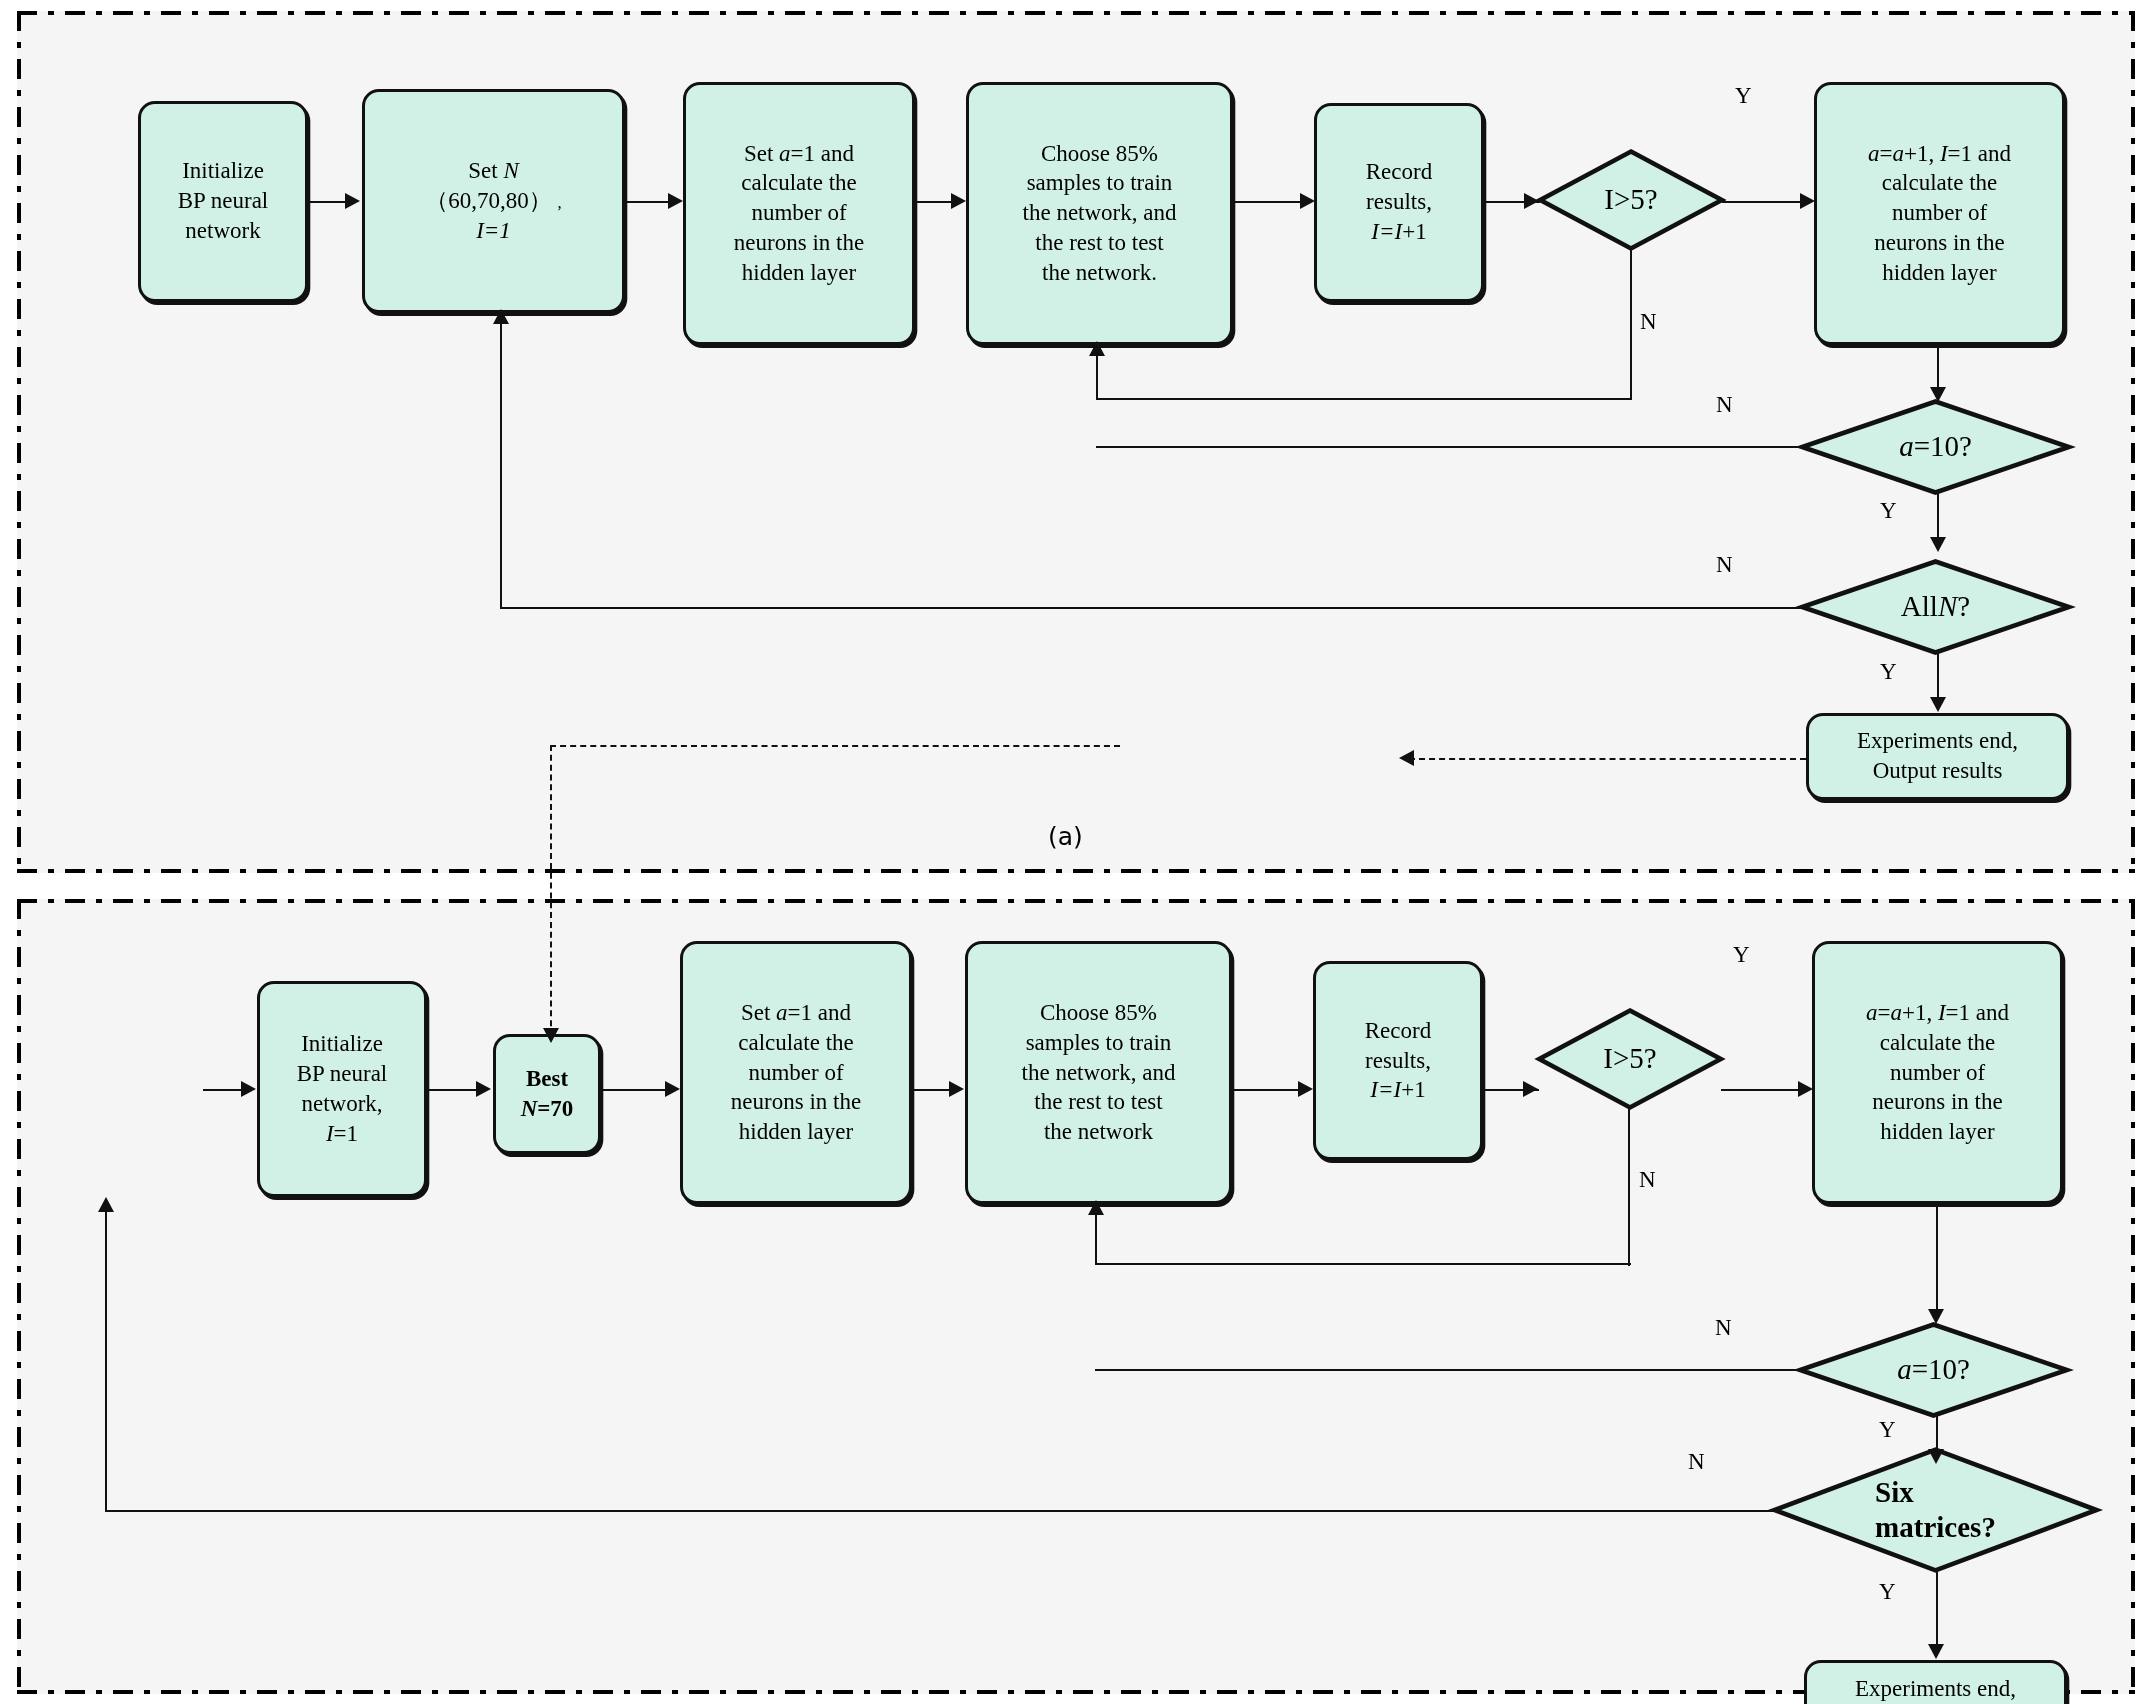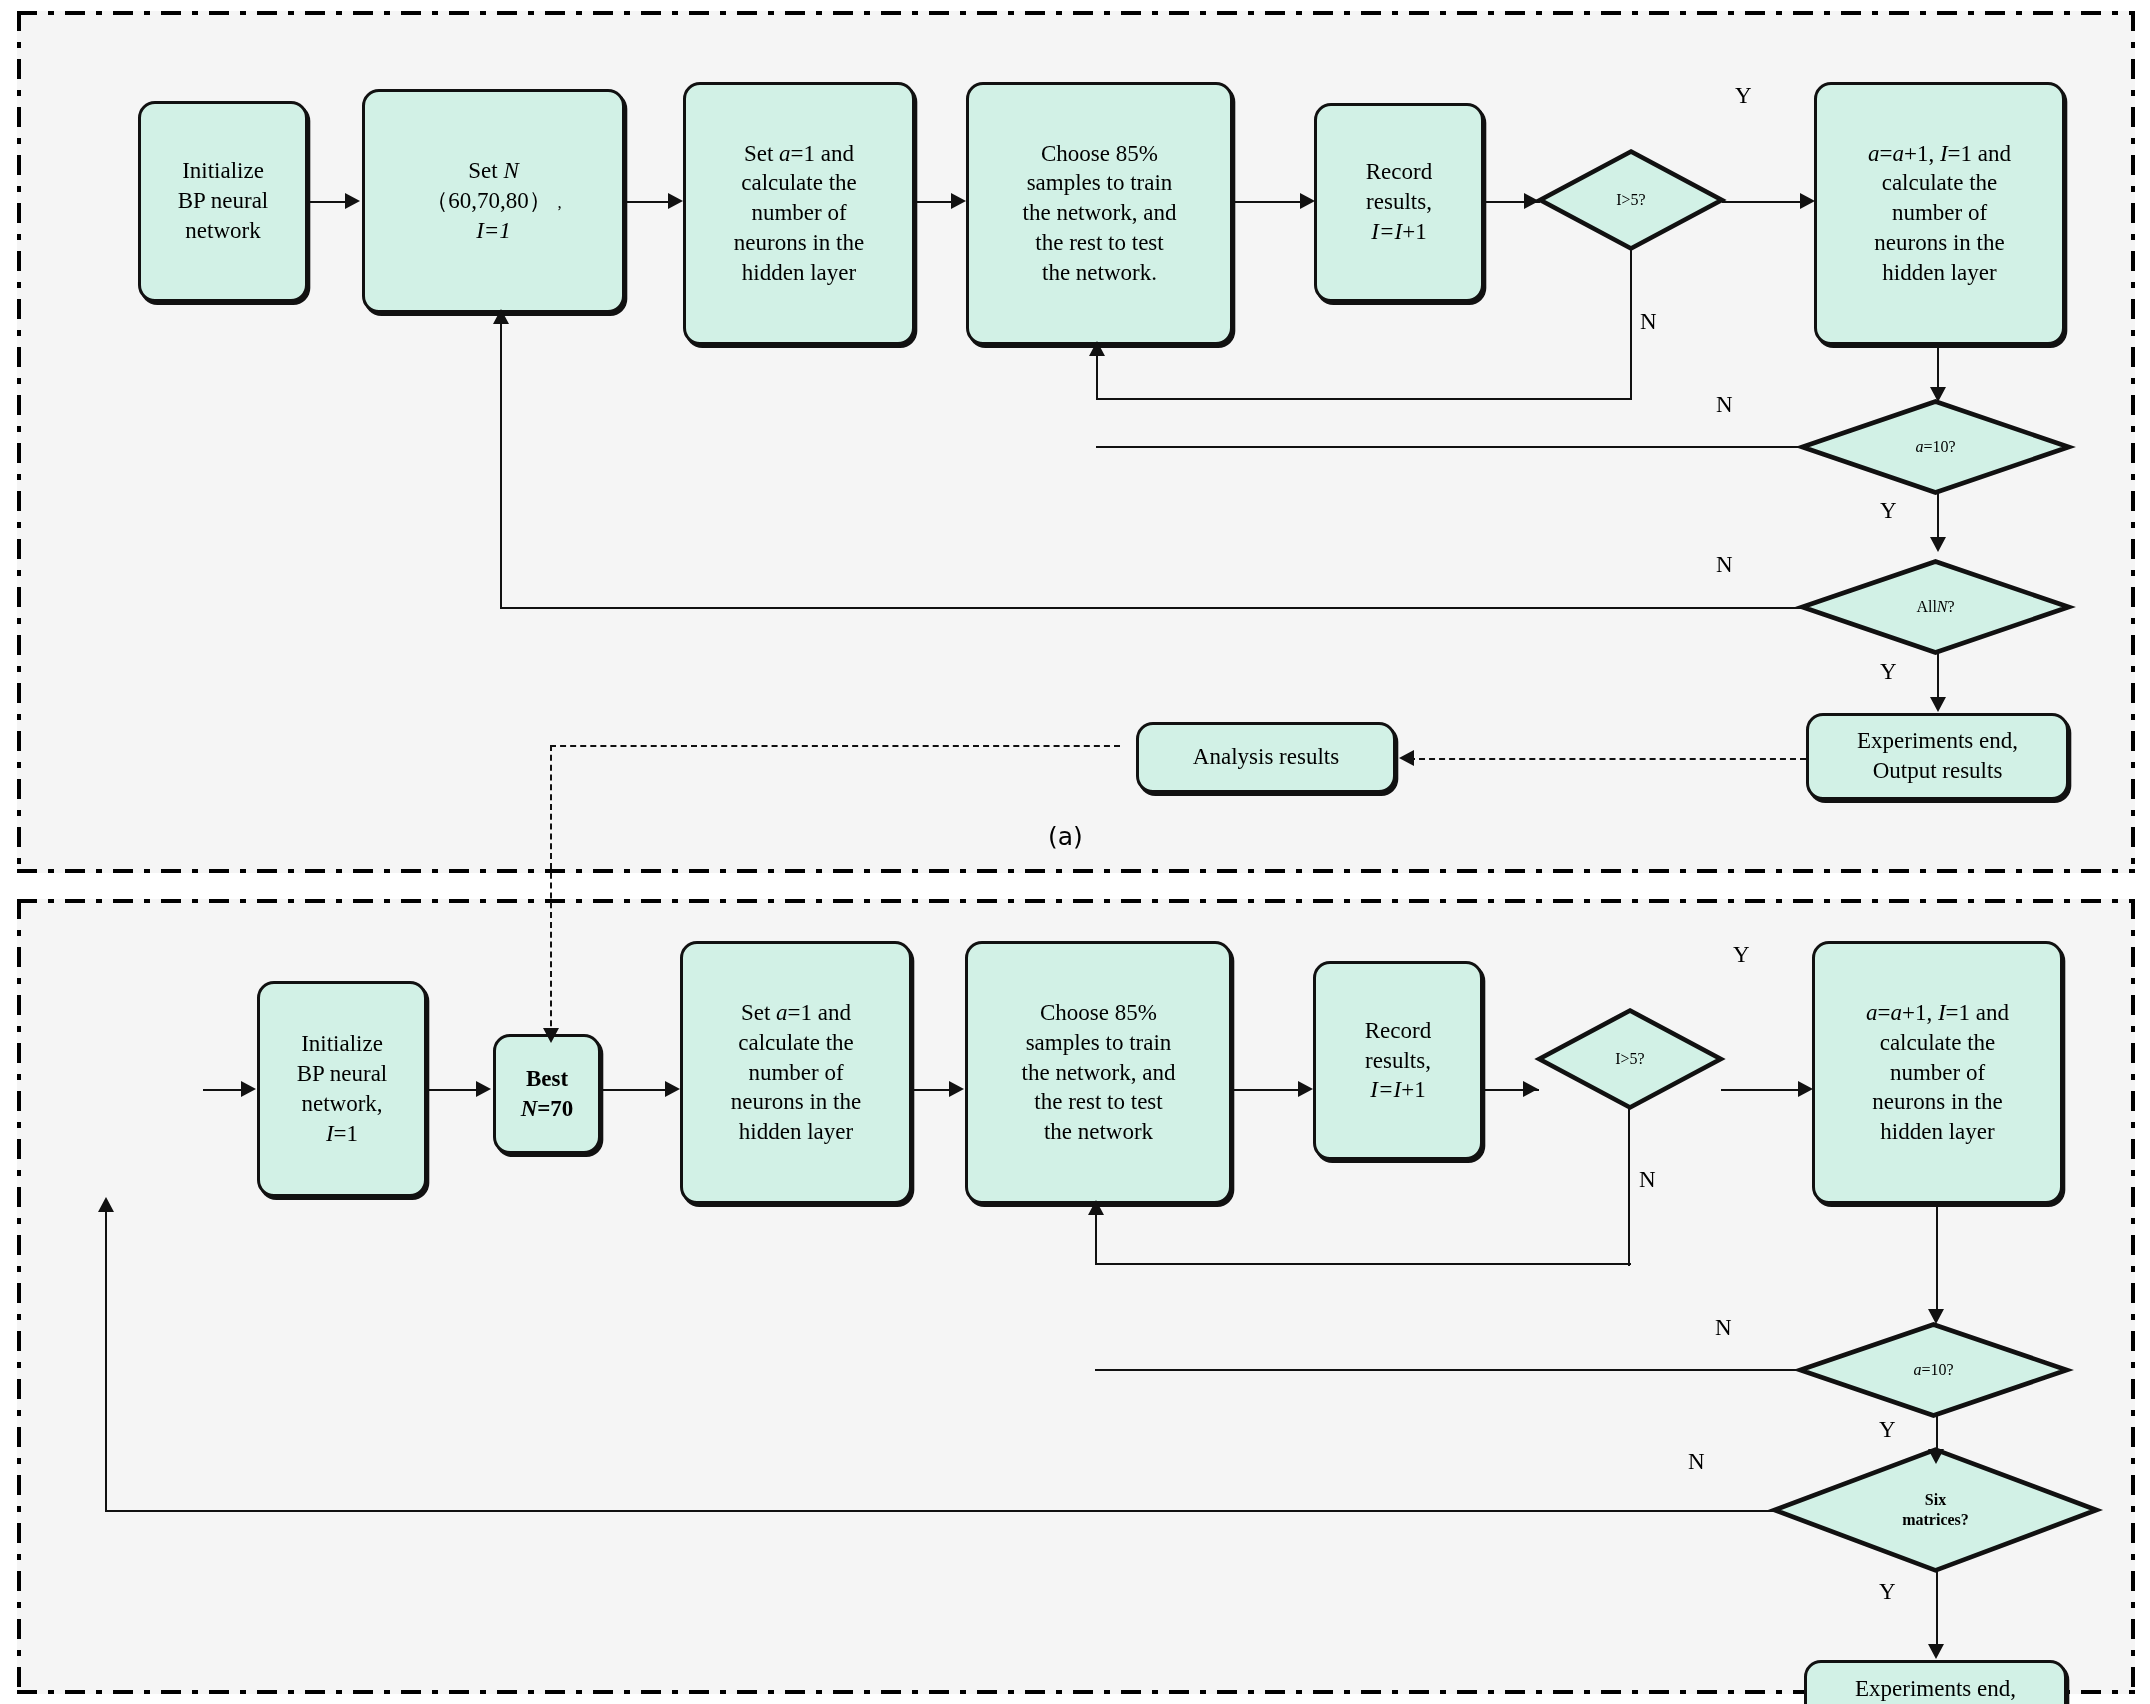--- a/index.html
+++ b/index.html
@@ -21,22 +21,22 @@
 
   .node{position:absolute;background:#d2f1e6;border:3.1px solid #111;border-radius:17px;
      box-sizing:border-box;display:flex;align-items:center;justify-content:center;
      text-align:center;line-height:1.30;font-size:23px;color:#000;
      box-shadow:2.3px 3.1px 0 #111;}
   .node .txt{padding:0 7.7px;}
 
   .diamond{position:absolute;}
   .diamond svg{position:absolute;left:0;top:0;overflow:visible;}
   .diamond .dlabel{position:absolute;left:0;top:0;width:100%;height:100%;
-     display:flex;align-items:center;justify-content:center;text-align:center;
-     font-size:16px;line-height:1.22;color:#000;}
+     display:flex;align-items:center;justify-content:center;text-align:left;
+     font-size:29px;line-height:1.22;color:#000;}
 
   .ln{position:absolute;background:#111;}
   .ln.h{height:2.3px;}
   .ln.v{width:2.3px;}
 
   .dln{position:absolute;}
   .dln.h{height:0;border-top:2.3px dashed #111;}
   .dln.v{width:0;border-left:2.3px dashed #111;}
 
   .ah{position:absolute;width:0;height:0;}
@@ -91,23 +91,20 @@
         Record<br>results,<br><em class="v">I=I</em>+1
       </div>
     </div>
 
     <div class="node" style="left:1797px;top:71px;width:251px;height:263px;">
       <div class="txt">
         <em class="v">a</em>=<em class="v">a</em>+1, <em class="v">I</em>=1 and<br>calculate the<br>number of<br>neurons in the<br>hidden layer
       </div>
     </div>
 
-    <div class="node" style="left:1119px;top:711px;width:260px;height:71px;">
-      <div class="txt">Analysis results</div>
-    </div>
 
     <div class="node" style="left:1789px;top:702px;width:263px;height:87px;">
       <div class="txt">
         Experiments end,<br>Output results
       </div>
     </div>
 
     <div class="diamond" style="left:1521px;top:139px;width:186px;height:100px;">
       <svg width="186" height="100" viewBox="0 0 240 130">
           <polygon points="120,2 238,65 120,128 2,65" fill="#d2f1e6" stroke="#111" stroke-width="6"></polygon>

